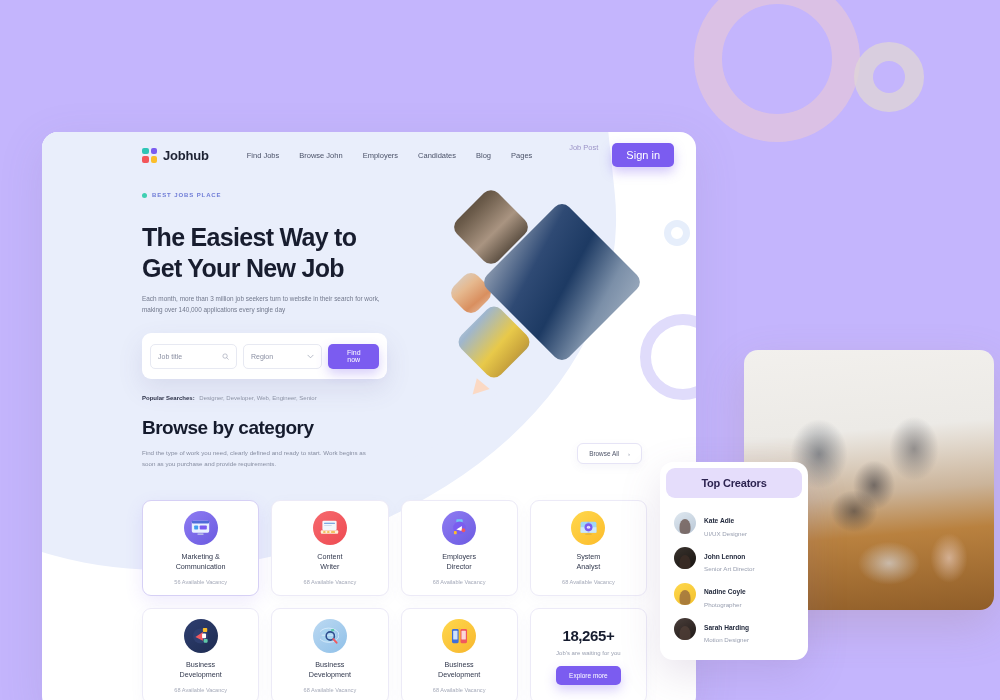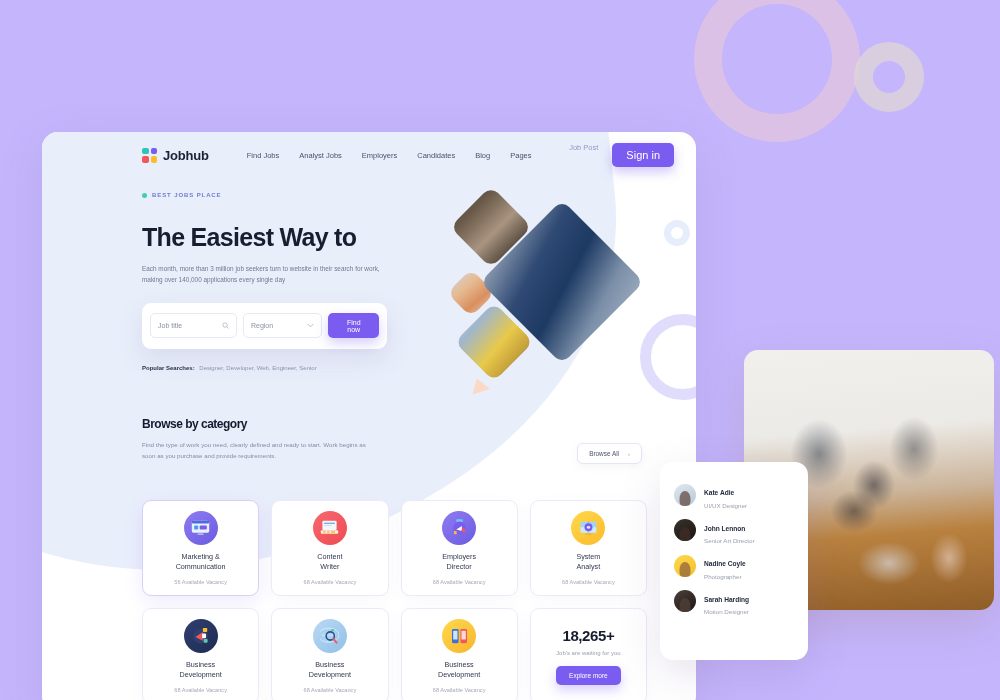--- a/index.html
+++ b/index.html
@@ -163,21 +163,21 @@
     position: absolute; left: 18px; top: 198px;
     width: 0; height: 0;
     border-left: 9px solid transparent; border-right: 9px solid transparent;
     border-bottom: 14px solid #fbd9c4;
     transform: rotate(-18deg);
   }
 
   
   .browse { position: absolute; left: 100px; top: 285px; width: 500px; z-index: 4; }
   .browse h2 {
-    font-size: 12px; font-weight: bold; color: #141a2c; letter-spacing: -.5px;
+    font-size: 19px; font-weight: bold; color: #141a2c; letter-spacing: -.5px;
   }
   .browse-row { display: flex; align-items: flex-start; justify-content: space-between; }
   .browse p.sub { margin-top: 8px; font-size: 6.2px; line-height: 1.8; color: #868da1; max-width: 235px; }
   .browse-all {
     margin-top: 26px; border: 1px solid #e6e4f6; background: #fff;
     border-radius: 6px; padding: 6px 11px;
     font-size: 6.4px; color: #4e5468; cursor: pointer;
     display: flex; align-items: center; gap: 9px;
     box-shadow: 0 3px 9px rgba(120,110,170,.07);
   }
@@ -306,39 +306,40 @@
         <span class="logo-grid">
           <i class="lg1"></i>
             <i class="lg2"></i>
             <i class="lg3"></i>
             <i class="lg4"></i>
         </span>
         <span class="brand-name">Jobhub</span>
       </div>
       <div class="nav-links">
         <a href="#">Find Jobs</a>
-        <a href="#">Analyst Jobs</a>
+        <a href="#">Browse John</a>
         <a href="#">Employers</a>
         <a href="#">Candidates</a>
         <a href="#">Blog</a>
         <a href="#">Pages</a>
       </div>
       <div class="nav-right">
         <span class="job-post">Job Post</span>
         <button class="signin-btn">Sign in</button>
       </div>
     </div>
 
     <div class="hero">
       <div class="eyebrow">
         <span class="dot"></span>
         <span>BEST JOBS PLACE</span>
       </div>
       <h1>
         <span>The Easiest Way to</span><br>
+        <span>Get Your New Job</span>
       </h1>
       <p class="sub">Each month, more than 3 million job seekers turn to website in their search for work, making over 140,000 applications every single day</p>
 
       <div class="searchbar">
         <div class="field job">
           <span>Job title</span>
           <svg width="7" height="7" viewBox="0 0 16 16">
             <circle cx="7" cy="7" r="5" fill="none" stroke="#9aa0b1" stroke-width="1.4"></circle>
             <line x1="10.8" y1="10.8" x2="14.5" y2="14.5" stroke="#9aa0b1" stroke-width="1.4" stroke-linecap="round"></line>
           </svg>
@@ -520,20 +521,21 @@
       </div>
 
     </div>
   </div>
 
   <div class="photo-card">
     <div class="grain"></div>
   </div>
 
   <div class="creators">
+    <div class="creators-head">Top Creators</div>
     <div class="creator-list">
 
       <div class="creator">
         <span class="avatar av1"></span>
         <span>
           <span class="creator-name">Kate Adie</span>
           <span class="creator-role" style="display:block">UI/UX Designer</span>
         </span>
       </div>
 

